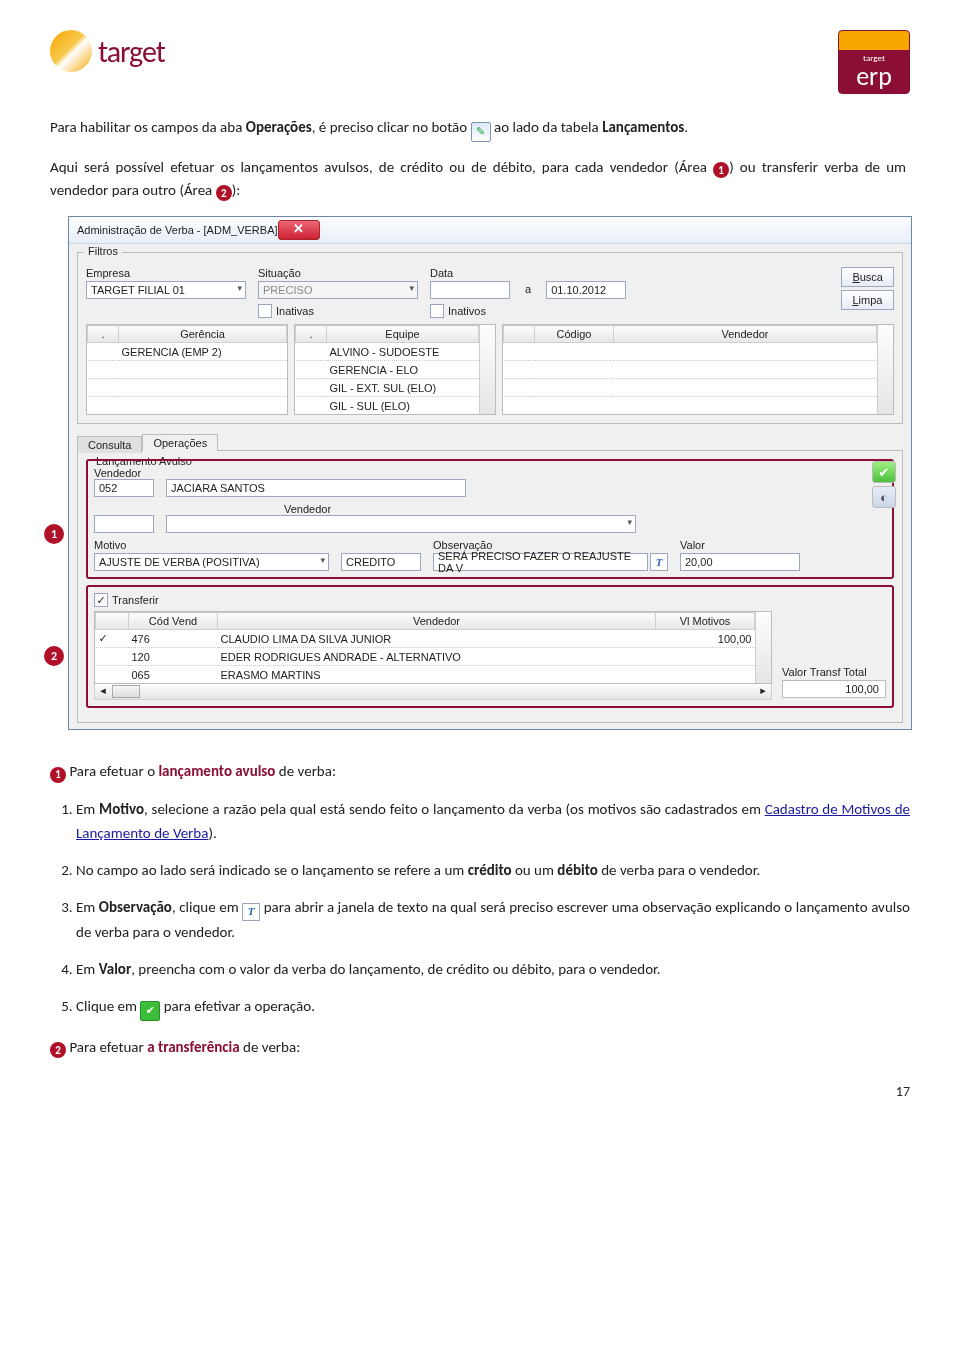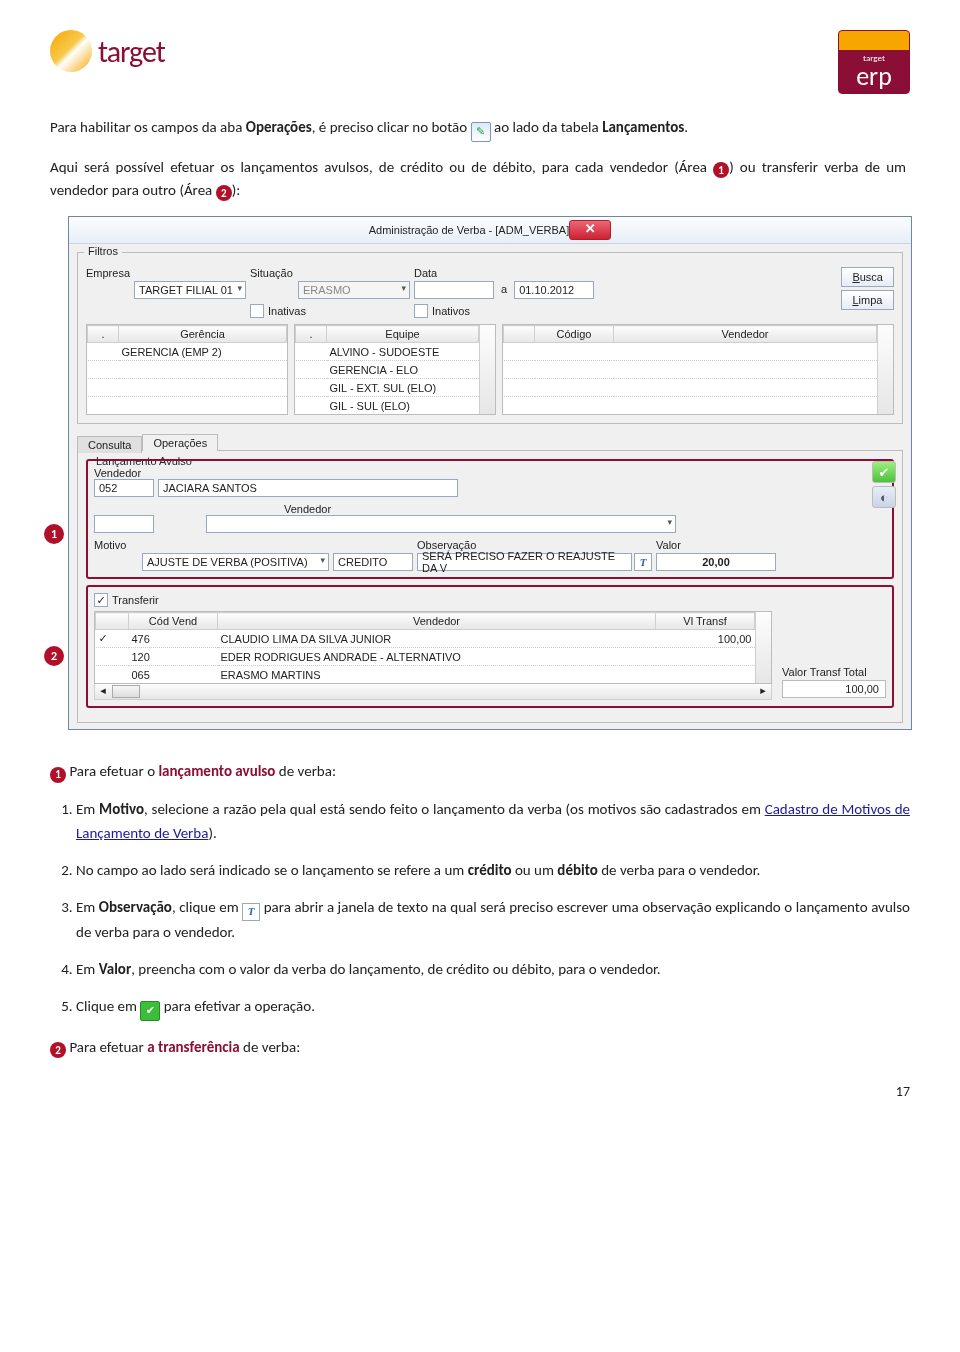--- a/index.html
+++ b/index.html
@@ -13,32 +13,32 @@
   .para{font-size:15px;line-height:1.55;text-align:justify;margin:0 4px 14px 0;}
   .bold{font-weight:700;}
   .link-red{color:#8b0f35;font-weight:700;}
   .link-u{color:#1a1aa0;text-decoration:underline;}
   .inline-ico{display:inline-flex;width:18px;height:18px;vertical-align:-3px;border:1px solid #7a95bf;background:linear-gradient(#dce8f8,#fff);border-radius:2px;align-items:center;justify-content:center;font-size:11px;color:#2a4;}
   .inline-ico.green{background:#3bbf3b;border-color:#2a8a2a;color:#fff;}
   .badge{display:inline-flex;width:16px;height:16px;border-radius:50%;background:#b01129;color:#fff;font-size:11px;font-weight:700;align-items:center;justify-content:center;vertical-align:-2px;}
   
   .ss-wrap{position:relative;margin:10px 0 30px 18px;}
   .ss{width:842px;border:1px solid #6e86a8;background:#f0f0f0;font-family:Tahoma,"Segoe UI",sans-serif;font-size:11px;color:#222;position:relative;}
-  .titlebar{background:linear-gradient(#fbfdff,#e8eef8);border-bottom:1px solid #c9d4e6;padding:3px 8px;display:flex;justify-content:center;align-items:center;}
+  .titlebar{background:linear-gradient(#fbfdff,#e8eef8);border-bottom:1px solid #c9d4e6;padding:3px 8px;display:flex;justify-content:flex-start;align-items:center;}
   .titlebar .t{font-size:11px;}
   .closebtn{width:40px;height:18px;background:linear-gradient(#e67,#c23);border:1px solid #a22;border-radius:3px;color:#fff;text-align:center;font-weight:700;line-height:16px;font-size:13px;}
   .pane{padding:8px 8px 6px 8px;}
   .fieldset{border:1px solid #bcbcbc;padding:14px 8px 8px 8px;margin-bottom:4px;position:relative;}
   .fieldset>.legend{position:absolute;top:-8px;left:6px;background:#f0f0f0;padding:0 4px;font-size:11px;}
-  .row{display:flex;gap:4px;align-items:flex-start;}
+  .row{display:flex;gap:12px;align-items:flex-start;}
   .col{display:flex;flex-direction:column;gap:2px;}
   .lbl{font-size:11px;}
   .ctrl{height:18px;background:#fff;border:1px solid #9aa7bc;padding:1px 4px;box-sizing:border-box;font-size:11px;display:flex;align-items:center;}
   .ctrl.disabled{background:#f5f5f5;color:#888;}
-  .dd{position:relative;margin-left:48px;}
+  .dd{position:relative;}
   .dd::after{content:"▾";position:absolute;right:3px;top:1px;color:#555;font-size:9px;}
   .btn{height:18px;background:linear-gradient(#fff,#e6ecf6);border:1px solid #9aa7bc;padding:0 10px;display:flex;align-items:center;font-size:11px;}
   .btn u{text-decoration:underline;}
   .cb{display:flex;align-items:center;gap:4px;font-size:11px;}
   .cb .box{width:12px;height:12px;border:1px solid #9aa7bc;background:#fff;}
   .grid{border:1px solid #bcbcbc;background:#fff;font-size:11px;}
   .grid table{border-collapse:collapse;width:100%;}
   .grid th{background:linear-gradient(#fdfdfd,#e6e6e6);border:1px solid #cfcfcf;font-weight:400;padding:2px 4px;text-align:center;font-size:11px;}
   .grid td{border-top:1px dotted #ccc;padding:1px 3px;height:15px;font-size:11px;}
   .vscroll{width:15px;border-left:1px solid #cfcfcf;background:linear-gradient(#fdfdfd,#e6e6e6);}
@@ -96,21 +96,21 @@
           <div class="row">
             <div class="col" style="width:160px;">
               <span class="lbl">Empresa</span>
               <div class="ctrl dd">
                   <span>TARGET FILIAL 01</span>
                 </div>
             </div>
             <div class="col" style="width:160px;">
               <span class="lbl">Situação</span>
               <div class="ctrl dd disabled">
-                  <span>ERASMO</span>
+                  <span>PRECISO</span>
                 </div>
               <div class="cb" style="margin-top:3px;">
                   <span class="box"></span>
                   <span>Inativas</span>
                 </div>
             </div>
             <div class="col" style="width:210px;">
               <span class="lbl">Data</span>
               <div class="row">
                 <div class="ctrl" style="width:80px;"></div>
@@ -266,40 +266,40 @@
                   <span class="lbl">Observação</span>
                   <div class="row" style="gap:2px;">
                       <div class="ctrl" style="flex:1;">
                         <span>SERÁ PRECISO FAZER O REAJUSTE DA V</span>
                       </div>
                       <span class="texticon">T</span>
                     </div>
                 </div>
                 <div class="col" style="width:120px;">
                   <span class="lbl">Valor</span>
-                  <div class="ctrl" style="text-align:right;justify-content:center;font-weight:bold;">
+                  <div class="ctrl" style="text-align:right;justify-content:flex-start;">
                       <span>20,00</span>
                     </div>
                 </div>
               </div>
             </div>
 
             <div class="highlight-red" style="position:relative;padding-right:120px;">
               <div class="cb" style="margin-bottom:4px;">
                   <span class="box" style="display:flex;align-items:center;justify-content:center;">✓</span>
                   <span>Transferir</span>
                 </div>
               <div class="grid mono" style="display:flex;">
                 <table style="flex:1;">
                   <tbody>
                       <tr>
                         <th style="width:24px;"></th>
                         <th style="width:80px;">Cód Vend</th>
                         <th>Vendedor</th>
-                        <th style="width:90px;">Vl Transf</th>
+                        <th style="width:90px;">Vl Motivos</th>
                       </tr>
                   <tr>
                         <td>✓</td>
                         <td>476</td>
                         <td>CLAUDIO LIMA DA SILVA JUNIOR</td>
                         <td style="text-align:right;">100,00</td>
                       </tr>
                   <tr>
                         <td></td>
                         <td>120</td>

